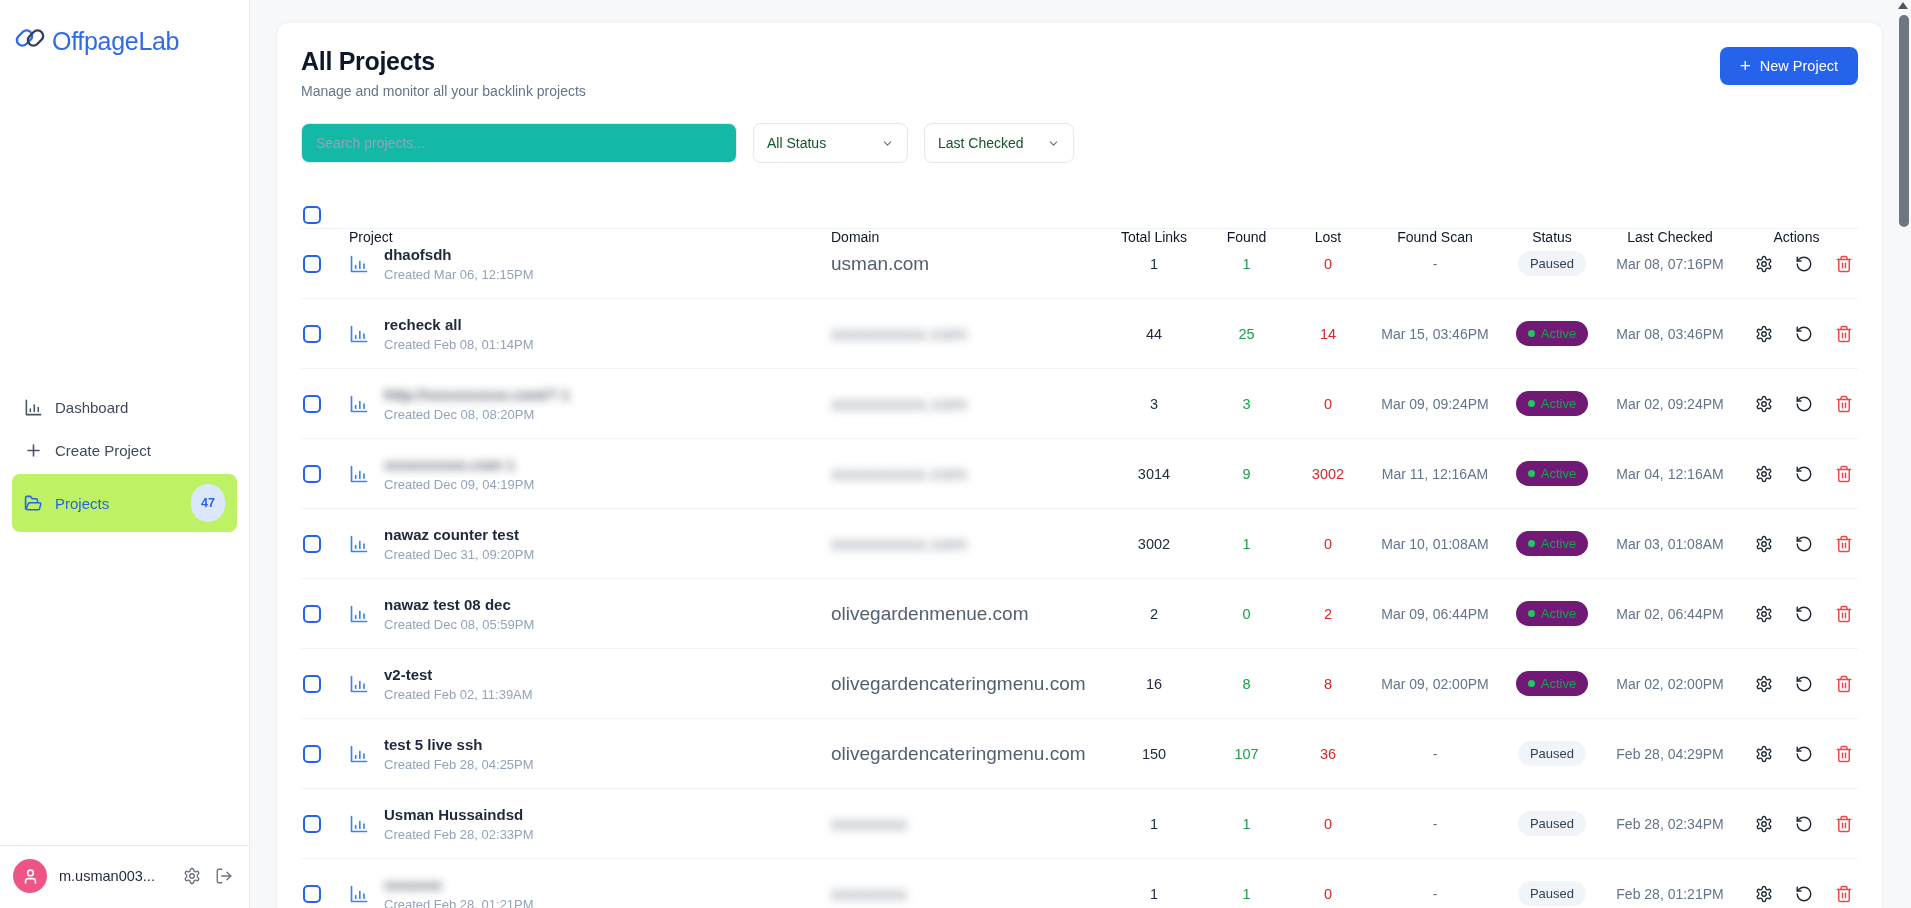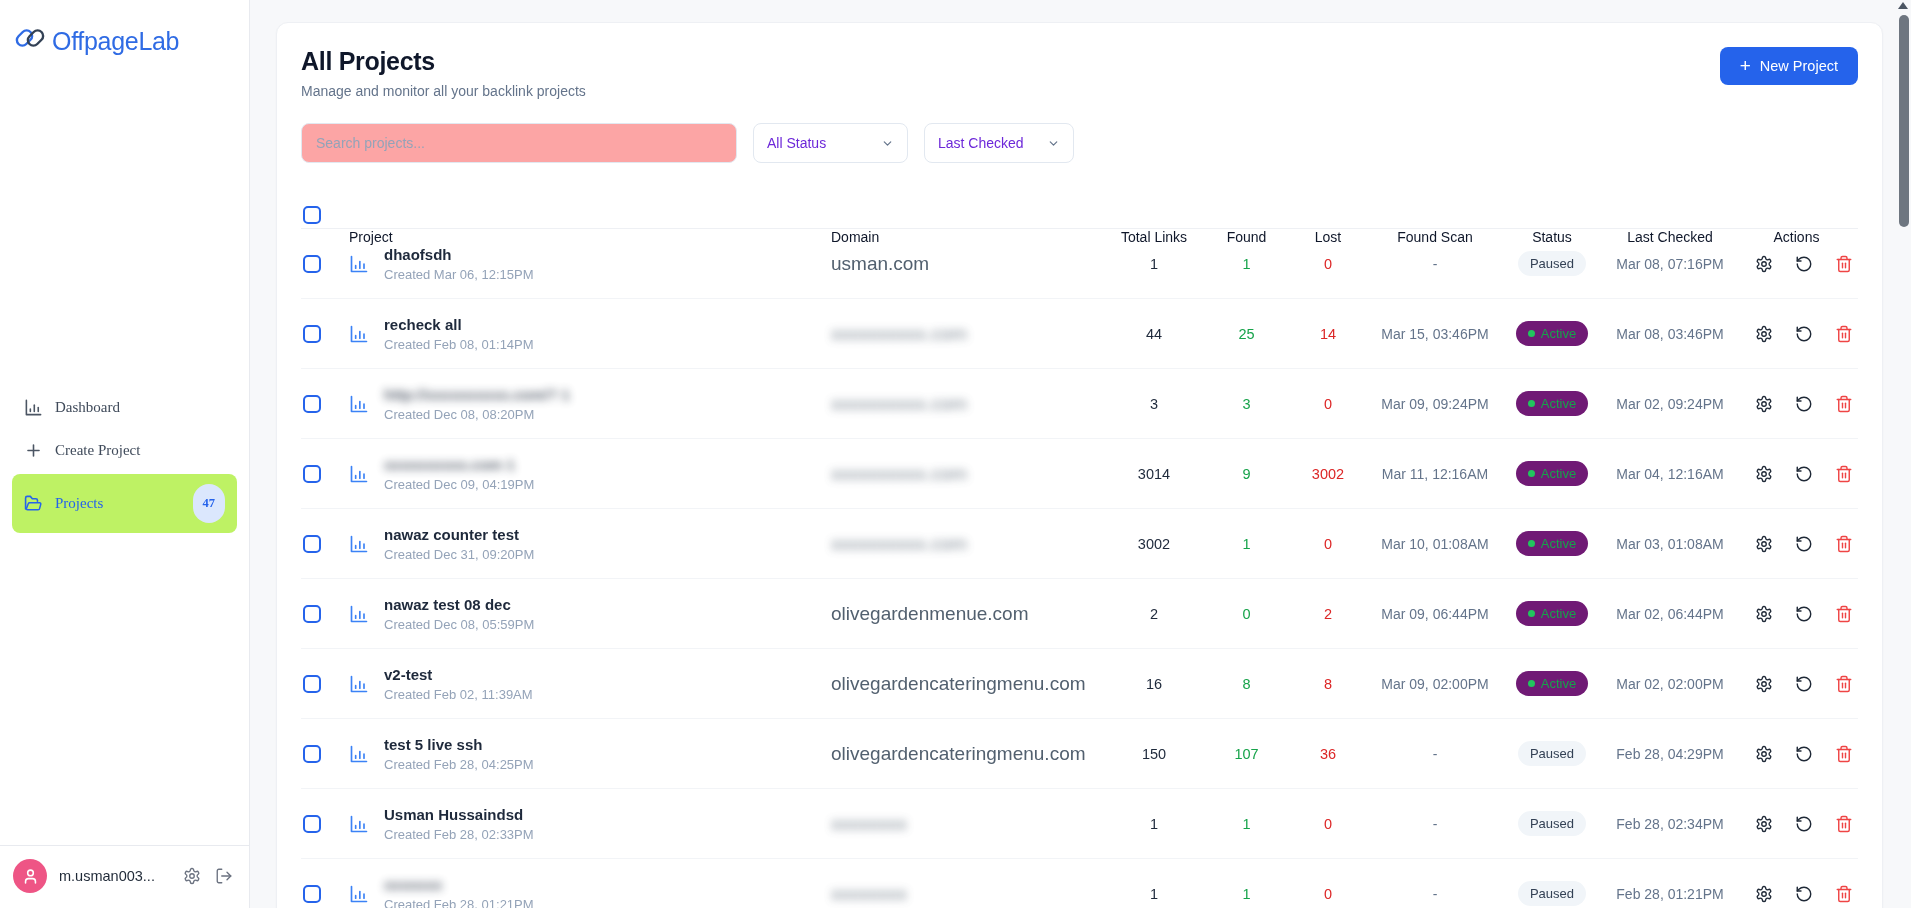--- a/index.html
+++ b/index.html
@@ -16,21 +16,21 @@
     border-right:1px solid #e8eaef;
     display:flex; flex-direction:column; flex-shrink:0;
   }
   .logo { display:flex; align-items:flex-end; gap:4px; padding:20px 14px 10px 12px; }
   .logo svg { width:36px; height:36px; }
   .logo-text { font-size:25px; font-weight:500; color:#2f6be4; letter-spacing:-0.3px; }
   .nav { margin-top:322px; padding:0 12px; display:flex; flex-direction:column; gap:4px; }
   .nav-item {
     display:flex; align-items:center; gap:12px;
     padding:10px 12px; border-radius:8px; cursor:pointer;
-    font-size:15px; color:#3f4a5a;font-family:Liberation Serif, serif;
+    font-size:15px; color:#3f4a5a;
   }
   .nav-item svg { width:19px; height:19px; stroke:#4b5563; }
   .nav-item.active { background:#bef264; color:#2563eb; font-weight:500; }
   .nav-item.active svg { stroke:#2563eb; }
   .nav-badge {
     margin-left:auto; background:#dbe7fd; color:#2563eb;
     font-size:12.5px; font-weight:600; padding:12px 10px; border-radius:999px;
   }
   .sidebar-spacer { flex:1; }
   .user-section {
@@ -61,27 +61,27 @@
     background:#2563eb; color:#ffffff; border:none; border-radius:8px;
     padding:0 20px; height:38px; font-size:14.5px; font-weight:500;
     font-family:"Liberation Sans", sans-serif; cursor:pointer;
   }
   .btn-plus { font-size:19px; font-weight:400; line-height:1; margin-top:-2px; }
 
   .filters { display:flex; gap:16px; margin-top:24px; }
   .search-input {
     width:436px; height:40px; border:1px solid #e2e8f0; border-radius:8px;
     padding:0 14px; font-size:14px; font-family:"Liberation Sans", sans-serif;
-    color:#334155; background:#fca5a5; outline:none;
+    color:#334155; background:#14b8a6; outline:none;
   }
   .search-input::placeholder { color:#94a3b8; }
   .select {
     height:40px; border:1px solid #e2e8f0; border-radius:8px; background:#fff;
     display:flex; align-items:center; justify-content:space-between;
-    padding:0 13px; font-size:14px; color:#6d28d9; cursor:pointer;
+    padding:0 13px; font-size:14px; color:#14532d; cursor:pointer;
   }
   .select.status { width:155px; }
   .select.sort { width:150px; }
   .select svg { width:13px; height:13px; stroke:#64748b; margin-left:10px; }
 
   
   .trow {
     display:grid;
     grid-template-columns:48px 470px 285px 100px 85px 78px 136px 98px 138px 115px;
     align-items:center;

